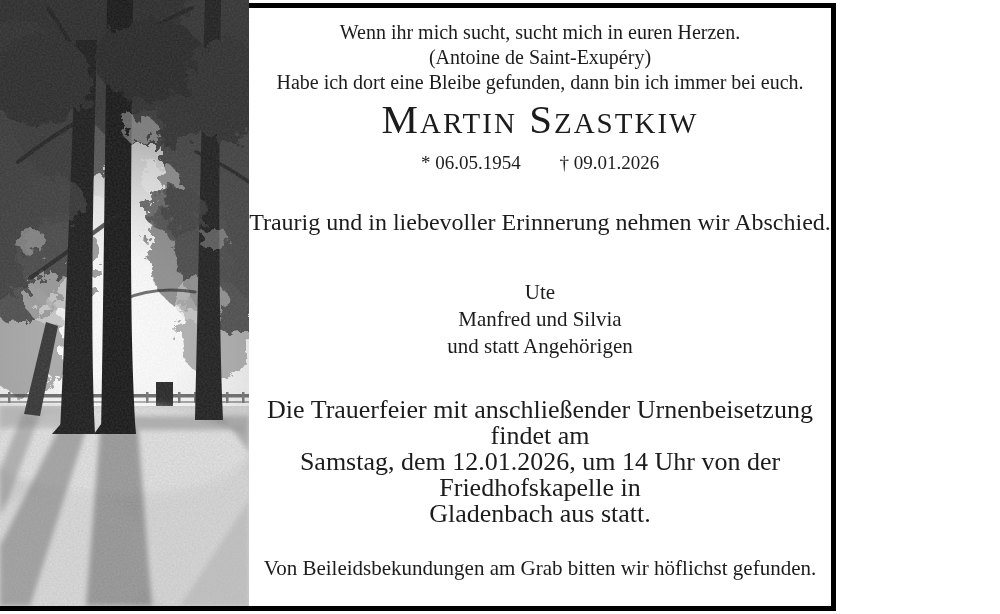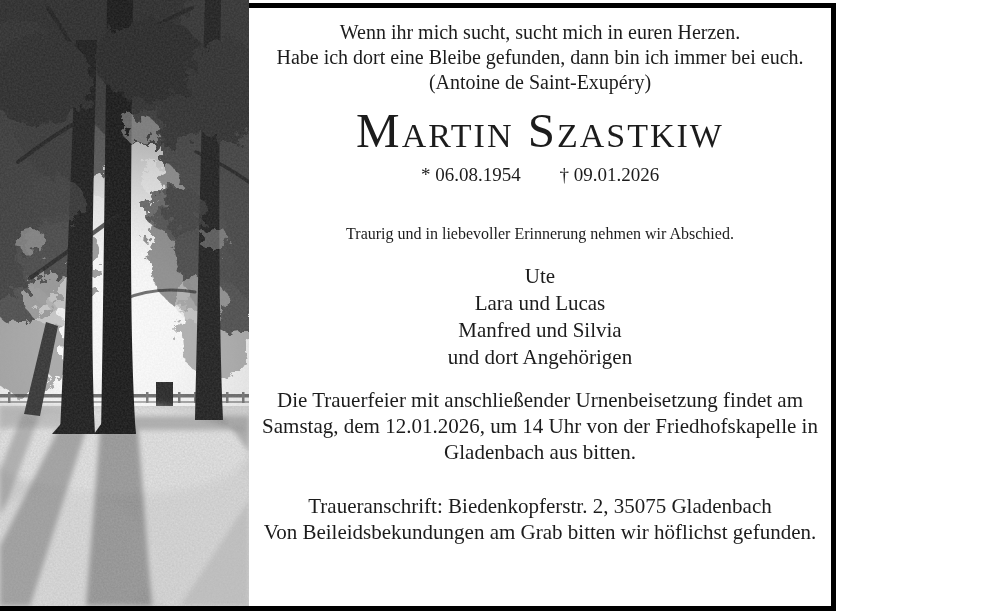--- a/index.html
+++ b/index.html
@@ -50,45 +50,44 @@
     flex-direction: column;
     align-items: center;
     text-align: center;
   }
   .quote {
     margin-top: 12px;
     font-size: 20px;
     line-height: 25px;
   }
   .name {
-    margin-top: 12px;
-    font-size: 49px;
+    font-size: 41px;
     line-height: 48px;
     font-variant: small-caps;
     letter-spacing: 2px;
   }
   .dates {
     margin-top: 8px;
     font-size: 19px;
     line-height: 24px;
   }
   .dates .date { display: inline-block; margin: 0 17px; }
   .intro {
     margin-top: 34px;
-    font-size: 16px;
+    font-size: 24px;
     line-height: 26px;
   }
   .mourners {
-    margin-top: 16px;
+    margin-top: 44px;
     font-size: 21px;
     line-height: 27px;
   }
   .service {
-    margin-top: 16px;
-    font-size: 21px;
+    margin-top: 37px;
+    font-size: 26px;
     line-height: 26px;
   }
   .footer {
     margin-top: 28px;
     font-size: 21px;
     line-height: 26px;
   }
 </style>
 </head>
 <body>
@@ -214,45 +213,43 @@
       </g>
 
       <rect width="249" height="606" fill="#808080" filter="url(#grain)" opacity="0.35"></rect>
     </svg>
   </div>
 
   <div class="content">
 
     <div class="quote">
       <div>Wenn ihr mich sucht, sucht mich in euren Herzen.</div>
+      <div>(Antoine de Saint-Exupéry)</div>
       <div>Habe ich dort eine Bleibe gefunden, dann bin ich immer bei euch.</div>
-      <div>(Antoine de Saint-Exupéry)</div>
     </div>
 
     <div class="name">Martin Szastkiw</div>
 
     <div class="dates">
-      <span class="date">* 06.08.1954</span>
+      <span class="date">* 06.05.1954</span>
       <span class="date">† 09.01.2026</span>
     </div>
 
     <div class="intro">Traurig und in liebevoller Erinnerung nehmen wir Abschied.</div>
 
     <div class="mourners">
       <div>Ute</div>
-      <div>Lara und Lucas</div>
       <div>Manfred und Silvia</div>
-      <div>und dort Angehörigen</div>
+      <div>und statt Angehörigen</div>
     </div>
 
     <div class="service">
       <div>Die Trauerfeier mit anschließender Urnenbeisetzung findet am</div>
       <div>Samstag, dem 12.01.2026, um 14 Uhr von der Friedhofskapelle in</div>
-      <div>Gladenbach aus bitten.</div>
+      <div>Gladenbach aus statt.</div>
     </div>
 
     <div class="footer">
-      <div>Traueranschrift: Biedenkopferstr. 2, 35075 Gladenbach</div>
       <div>Von Beileidsbekundungen am Grab bitten wir höflichst gefunden.</div>
     </div>
 
   </div>
 </div>
 
 </body></html>

